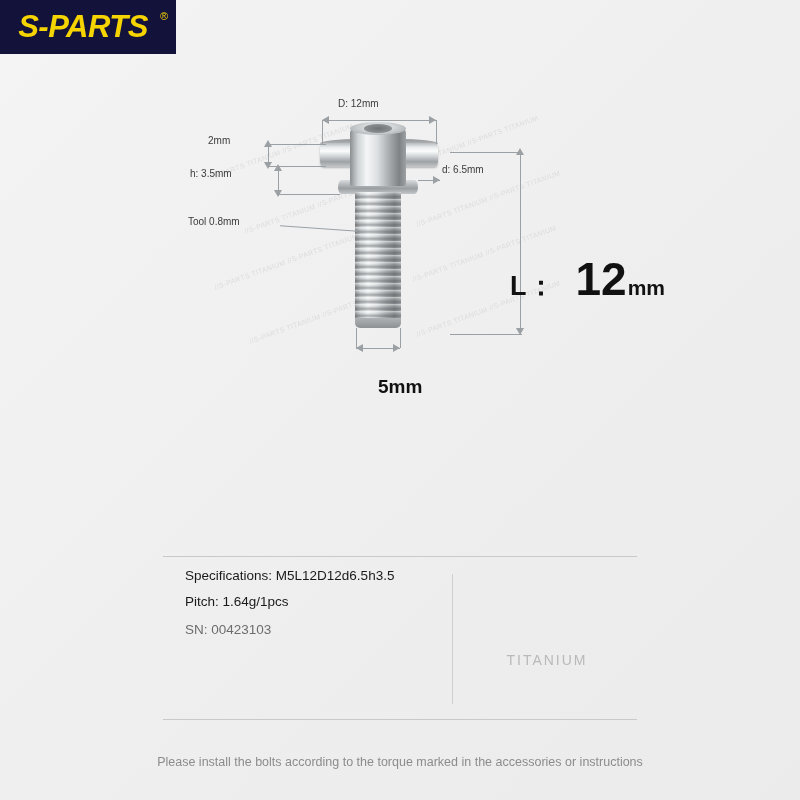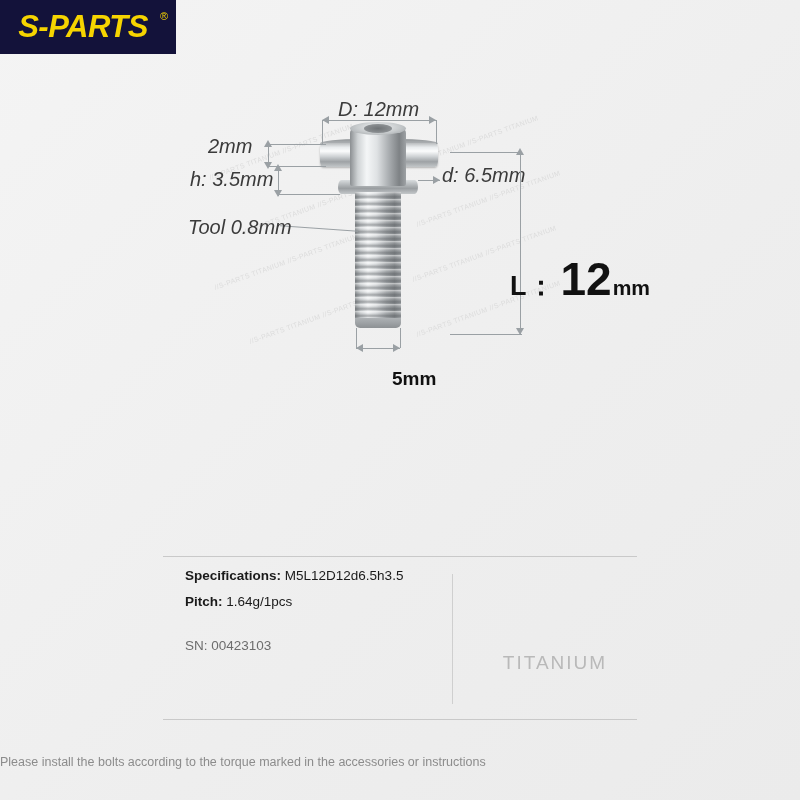--- a/index.html
+++ b/index.html
@@ -174,46 +174,44 @@
     width: 0; height: 0;
   }
   .arrow.left  { border-top: 4px solid transparent; border-bottom: 4px solid transparent; border-right: 7px solid #9aa0a4; }
   .arrow.right { border-top: 4px solid transparent; border-bottom: 4px solid transparent; border-left: 7px solid #9aa0a4; }
   .arrow.up    { border-left: 4px solid transparent; border-right: 4px solid transparent; border-bottom: 7px solid #9aa0a4; }
   .arrow.down  { border-left: 4px solid transparent; border-right: 4px solid transparent; border-top: 7px solid #9aa0a4; }
 
   .dimtext {
     position: absolute;
     color: #3b3b3b;
-    font-size: 20px;
-    white-space: nowrap;
-    font-style: italic;
+    font-size: 10px;
+    white-space: nowrap;
   }
 
   .len-label {
     position: absolute;
     left: 360px;
     top: 172px;
     display: flex;
     align-items: baseline;
     color: #111;
     white-space: nowrap;
   }
   .len-l { font-size: 27px; font-weight: bold; letter-spacing: 1px; }
-  .len-num { font-size: 46px; font-weight: bold; margin-left: 5px; }
+  .len-num { font-size: 46px; font-weight: bold; margin-left: 20px; }
   .len-mm { font-size: 21px; font-weight: bold; margin-left: 1px; }
 
   .bottom-dim {
     position: absolute;
     left: 228px;
-    top: 288px;
+    top: 296px;
     font-size: 19px;
     font-weight: bold;
     color: #111;
-    margin-left: 14px;
   }
 
   
   .title {
     position: absolute;
     left: 0;
     right: 0;
     top: 488px;
     text-align: center;
     font-size: 54px;
@@ -244,44 +242,43 @@
     left: 185px;
     top: 568px;
     width: 260px;
   }
   .spec-row {
     font-size: 13.5px;
     color: #1a1a1a;
     margin-bottom: 11px;
     white-space: nowrap;
   }
-  .spec-row b { font-weight: bold; }
+  .spec-row b { font-weight: normal; }
   .sn-row {
     font-size: 13.5px;
     color: #6d6d6d;
-    margin-top: 29px;
+    margin-top: 13px;
     white-space: nowrap;
   }
   .titanium {
     position: absolute;
     left: 452px;
     top: 652px;
     width: 190px;
     text-align: center;
     color: #b9b9b9;
-    font-size: 19px;
+    font-size: 14px;
     letter-spacing: 2px;
-    margin-left: 8px;
   }
   .footnote {
     position: absolute;
     left: 0;
     right: 0;
     top: 755px;
-    text-align: left;
+    text-align: center;
     color: #8c8c8c;
     font-size: 12.5px;
   }
 </style>
 </head>
 <body>
 
 <div class="page">
 
   <div class="brand">

